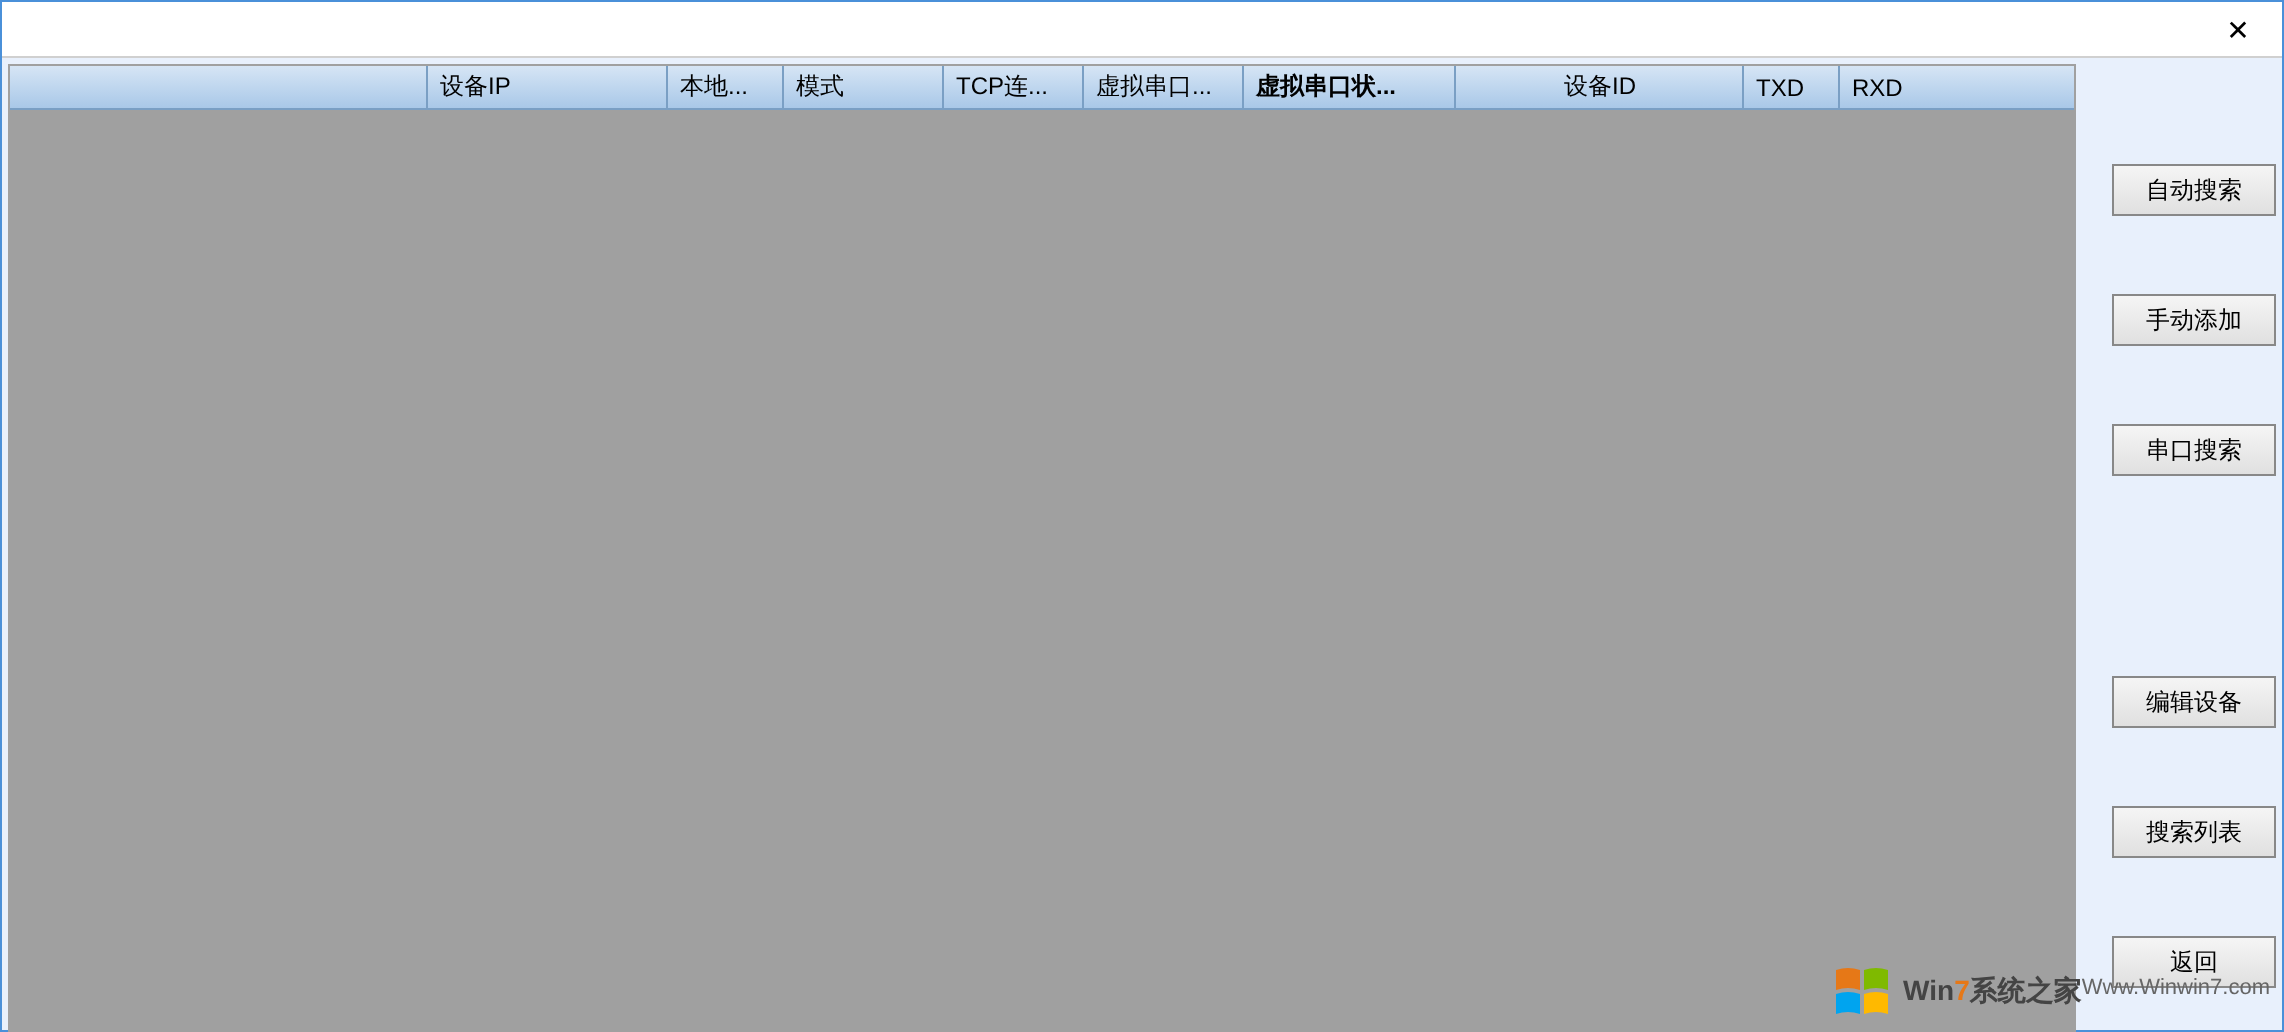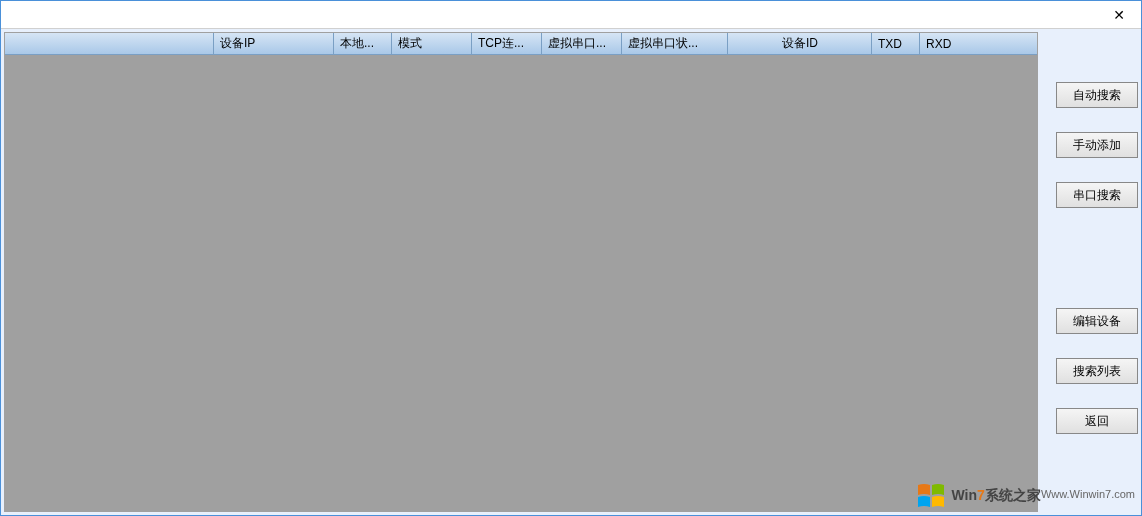--- a/index.html
+++ b/index.html
@@ -82,21 +82,21 @@
     }
     .side-panel {
       width: 82px;
       display: flex;
       flex-direction: column;
       padding-top: 50px;
       gap: 0;
     }
     .side-btn {
       height: 26px;
-      margin-bottom: 24px;
+      margin-bottom: 39px;
       background: linear-gradient(#f5f5f5, #e0e0e0);
       border: 1px solid #888;
       font-size: 12px;
       color: #000;
       cursor: pointer;
       display: flex;
       align-items: center;
       justify-content: center;
       font-family: inherit;
     }
@@ -132,21 +132,21 @@
     }
     .wm-win { color: #444; }
     .wm-7 { color: #e67817; }
     .wm-cn { color: #444; }
     .wm-url {
       font-size: 11px;
       color: #666;
     }
     
     .c0{width:209px;} .c1{width:120px;} .c2{width:58px;} .c3{width:120px;}
-    .c4{width:80px;} .c5{width:70px;} .c6{width:80px;} .c7{width:106px;}
+    .c4{width:80px;} .c5{width:70px;} .c6{width:80px;} .c7{width:106px;font-weight:bold;}
     .c8{width:96px;margin-left:48px;} .c9{width:48px;} .c10{width:48px;flex:0 0 48px;}
   </style>
 </head>
 <body>
 
 <div class="window">
   <div class="titlebar">
     <div class="close-btn">
       <span>✕</span>
     </div>

